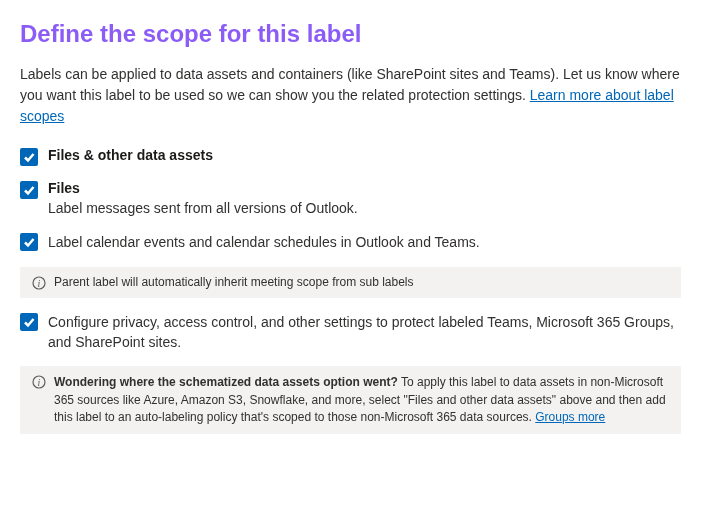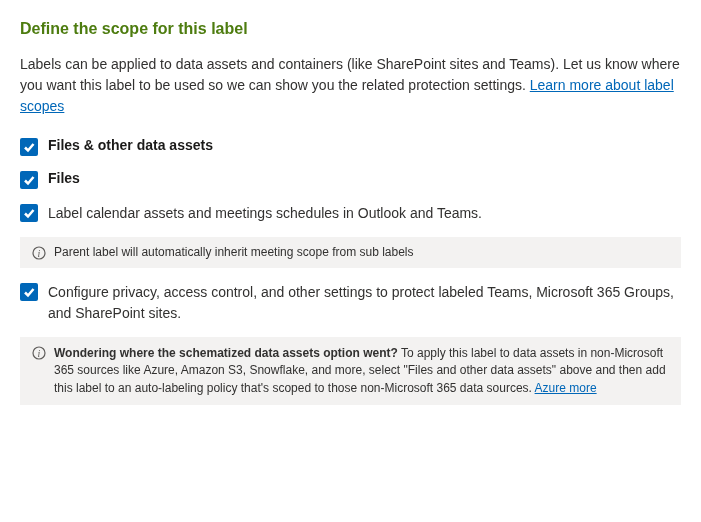--- a/index.html
+++ b/index.html
@@ -6,24 +6,24 @@
   body {
     margin: 0;
     padding: 20px;
     font-family: "Segoe UI", -apple-system, BlinkMacSystemFont, sans-serif;
     font-size: 14px;
     color: #323130;
     background: #fff;
     width: 701px;
   }
   h1 {
-    font-size: 16px;
+    font-size: 24px;
     font-weight: 600;
     margin: 0 0 16px 0;
-    color: #4d7c0f;
+    color: #8b5cf6;
   }
   .intro {
     margin: 0 0 20px 0;
     line-height: 1.5;
     color: #323130;
   }
   .link {
     color: #0067b8;
     text-decoration: underline;
     cursor: pointer;
@@ -119,31 +119,32 @@
 </div>
 
 <div class="option">
   <div class="checkbox">
     <svg viewBox="0 0 12 12">
         <polyline points="2,6.5 5,9.5 10.5,3"></polyline>
       </svg>
   </div>
   <div class="option-body">
     <div class="option-title">Files</div>
+    <div class="option-desc">Label messages sent from all versions of Outlook.</div>
   </div>
 </div>
 
 <div class="option">
   <div class="checkbox">
     <svg viewBox="0 0 12 12">
         <polyline points="2,6.5 5,9.5 10.5,3"></polyline>
       </svg>
   </div>
   <div class="option-body">
-    <div class="option-desc">Label calendar assets and meetings schedules in Outlook and Teams.</div>
+    <div class="option-desc">Label calendar events and calendar schedules in Outlook and Teams.</div>
   </div>
 </div>
 
 <div class="info-bar">
   <svg class="info-icon" viewBox="0 0 14 14">
       <circle cx="7" cy="7" r="6"></circle>
       <text x="7" y="10.5" text-anchor="middle">i</text>
     </svg>
   <div class="info-text">Parent label will automatically inherit meeting scope from sub labels</div>
 </div>
@@ -158,15 +159,15 @@
     <div class="option-desc">Configure privacy, access control, and other settings to protect labeled Teams, Microsoft 365 Groups, and SharePoint sites.</div>
   </div>
 </div>
 
 <div class="info-bar bottom">
   <svg class="info-icon" viewBox="0 0 14 14">
       <circle cx="7" cy="7" r="6"></circle>
       <text x="7" y="10.5" text-anchor="middle">i</text>
     </svg>
   <div class="info-text">
-    <span class="bold">Wondering where the schematized data assets option went?</span><span> To apply this label to data assets in non-Microsoft 365 sources like Azure, Amazon S3, Snowflake, and more, select "Files and other data assets" above and then add this label to an auto-labeling policy that's scoped to those non-Microsoft 365 data sources. </span><a class="link">Azure more</a>
+    <span class="bold">Wondering where the schematized data assets option went?</span><span> To apply this label to data assets in non-Microsoft 365 sources like Azure, Amazon S3, Snowflake, and more, select "Files and other data assets" above and then add this label to an auto-labeling policy that's scoped to those non-Microsoft 365 data sources. </span><a class="link">Groups more</a>
   </div>
 </div>
 
 </body></html>

